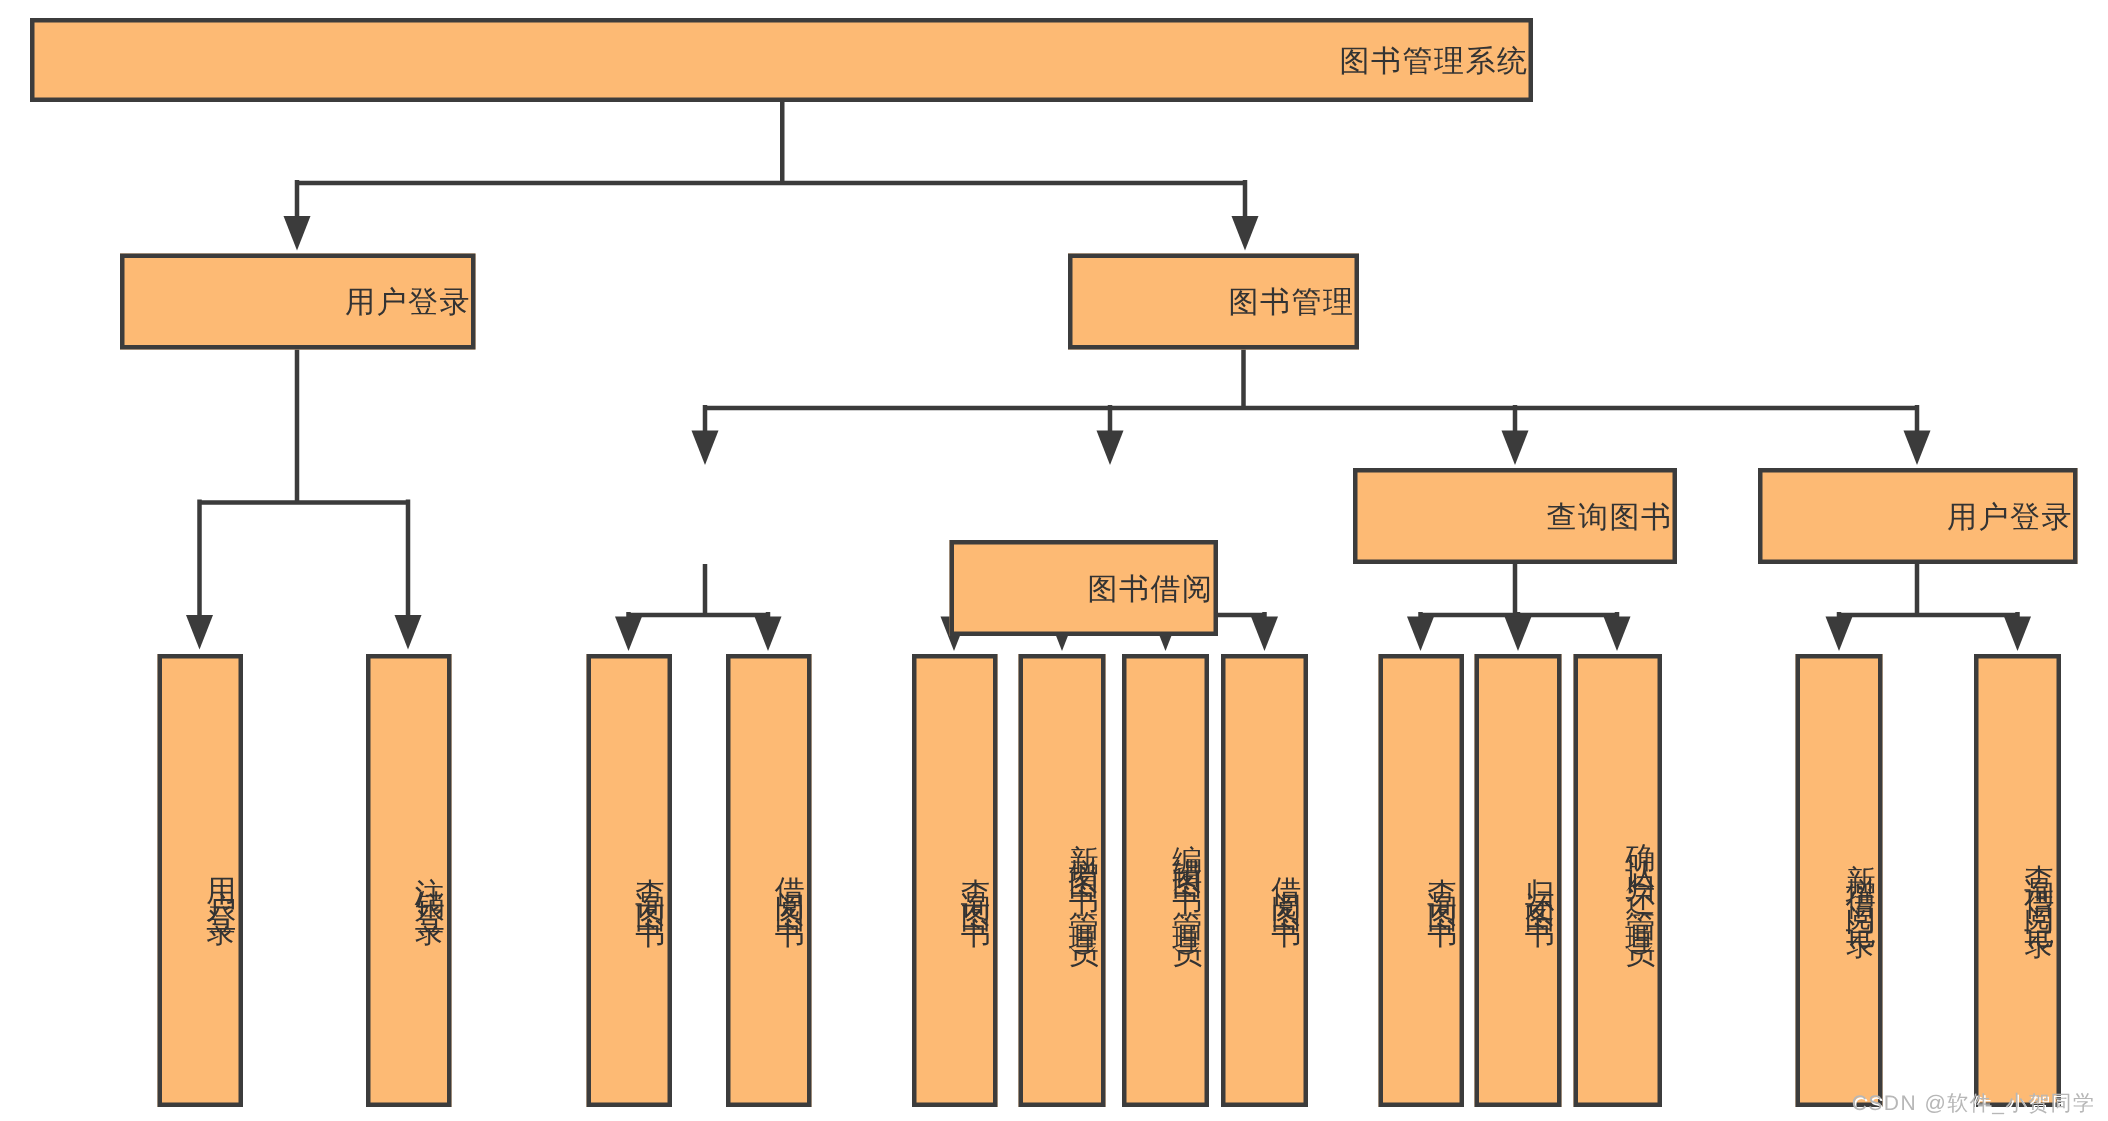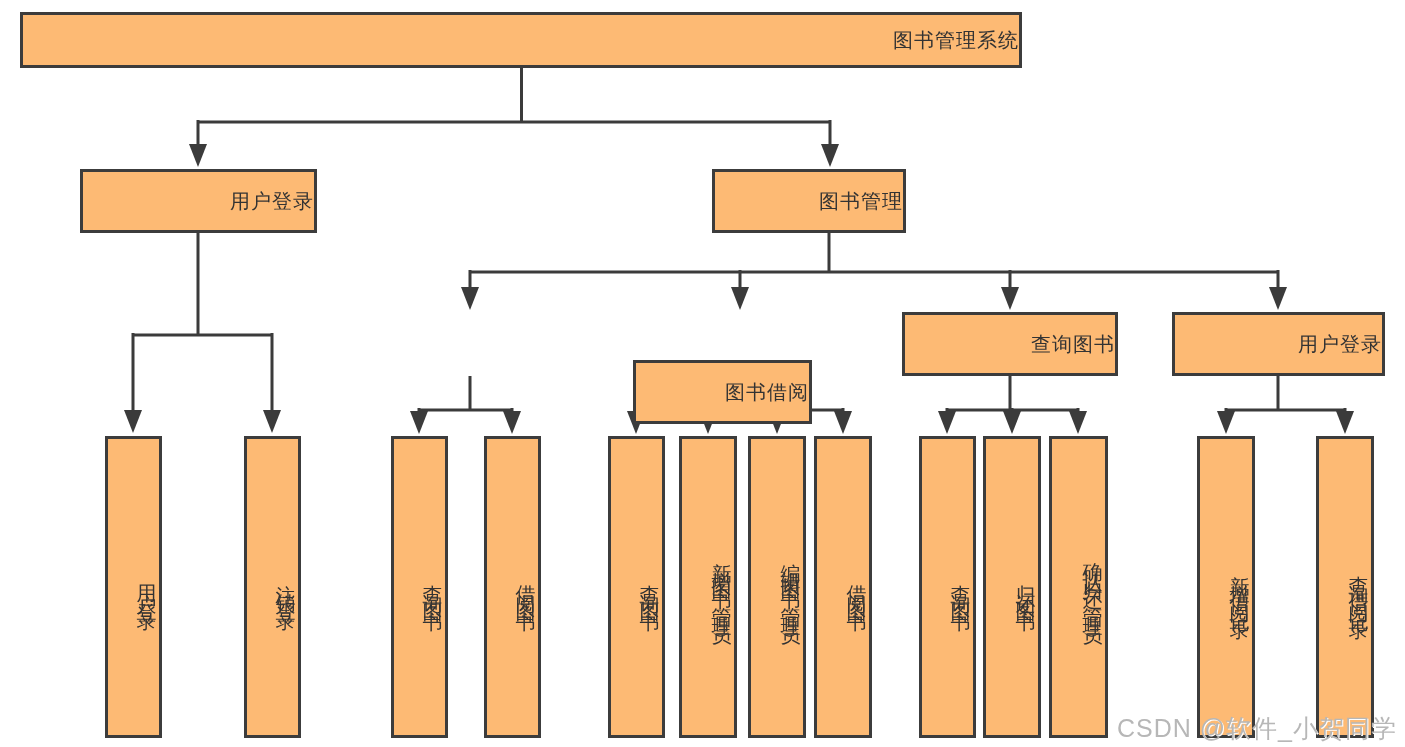--- a/index.html
+++ b/index.html
@@ -27,21 +27,21 @@
     font-size:20px;
     letter-spacing:9px;
     line-height:1.25;
     color:#333333;
     white-space:nowrap;
   }
   .watermark{
     position:absolute;
     right:8px;bottom:2px;
     z-index:5;
-    font-size:25px;
+    font-size:14px;
     color:#b7b7b7;
     text-shadow:1px 1px 0 #ffffff;
     letter-spacing:1px;
   }
 </style>
 </head>
 <body>
 
 <div id="stage">
 

